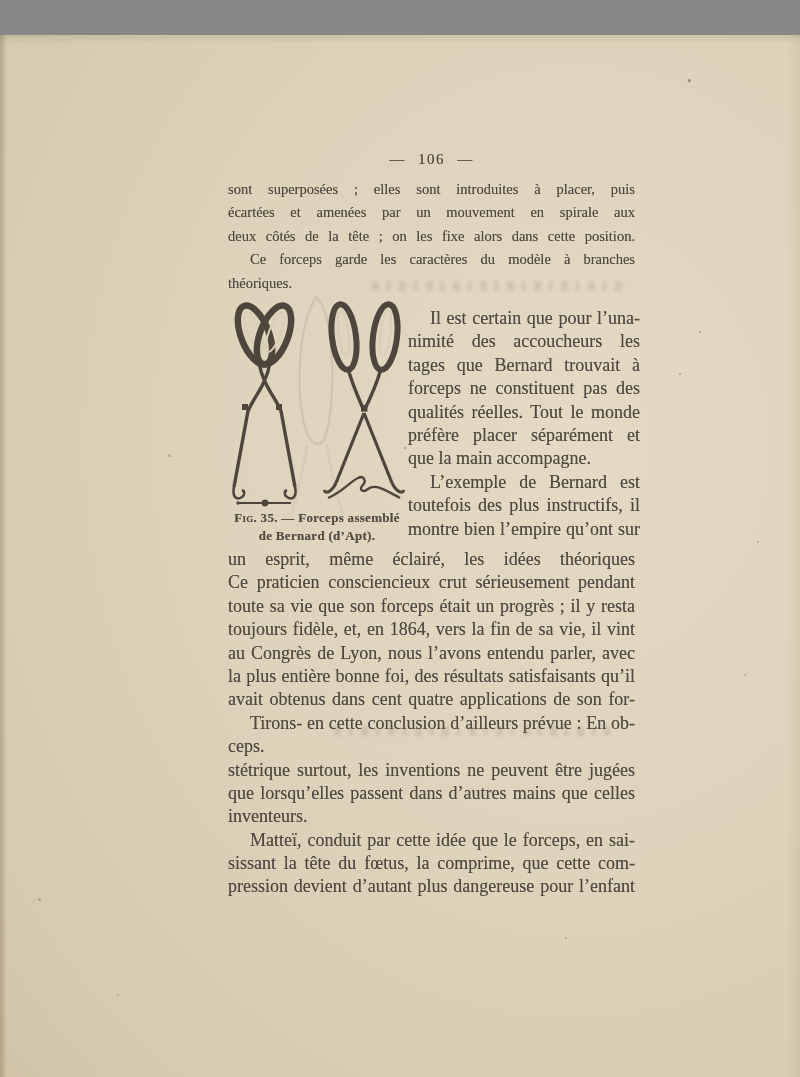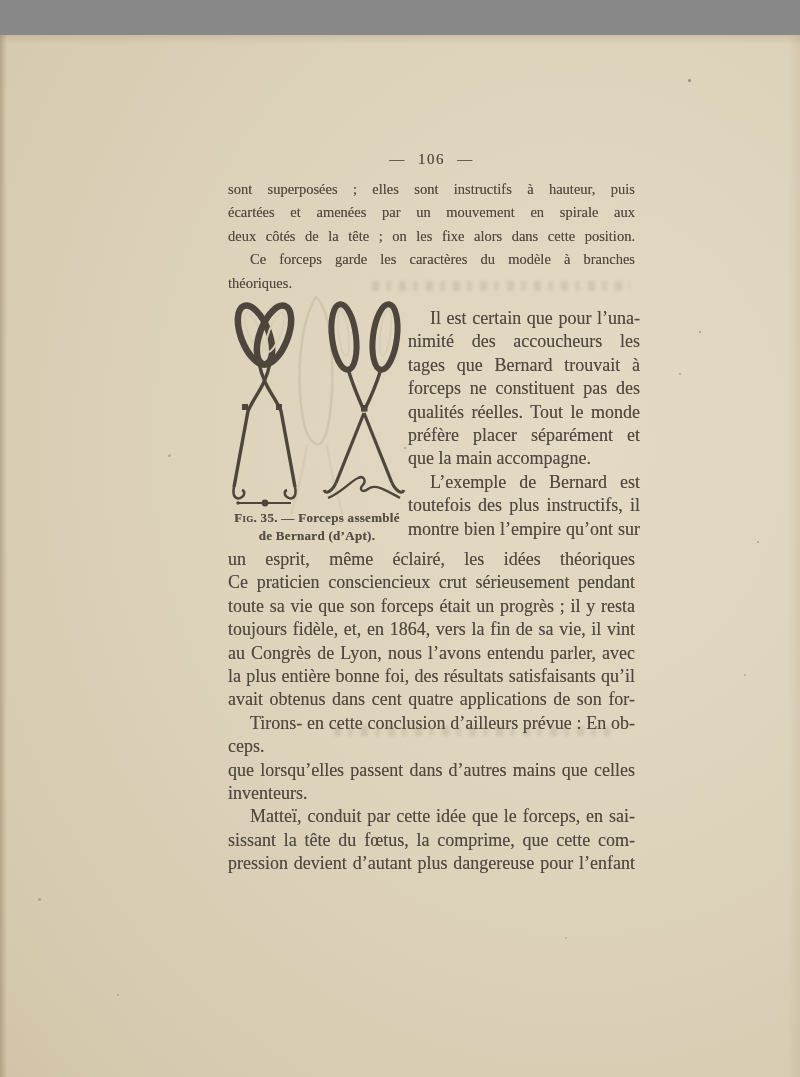--- a/index.html
+++ b/index.html
@@ -39,21 +39,21 @@
   }
 </style>
 </head>
 <body>
 
 <div class="page">
 
   <div class="pageno txt">— 106 —</div>
 
   <div class="intro txt">
-    <div class="tl">sont superposées ; elles sont instructifs à hauteur, puis</div>
+    <div class="tl">sont superposées ; elles sont introduites à placer, puis</div>
     <div class="tl">écartées et amenées par un mouvement en spirale aux</div>
     <div class="tl">deux côtés de la tête ; on les fixe alors dans cette position.</div>
     <div class="tl ind">Ce forceps garde les caractères du modèle à branches</div>
     <div class="tl end">théoriques.</div>
   </div>
 
   <svg class="figsvg" width="194" height="242" viewBox="0 0 194 242">
     <g fill="none" stroke="#837659" opacity="0.15" stroke-width="2.5">
       <path d="M97 6 C82 30, 76 84, 84 128 C88 150, 97 156, 102 152 C111 144, 116 96, 112 52 C109 26, 104 12, 97 6 Z"></path>
       <path d="M88 154 C84 182, 78 204, 72 224" opacity="0.6"></path>
@@ -113,20 +113,21 @@
   <div class="bodytx txt">
     <div class="tl">un esprit, même éclairé, les idées théoriques préconçues.</div>
     <div class="tl">Ce praticien consciencieux crut sérieusement pendant</div>
     <div class="tl">toute sa vie que son forceps était un progrès ; il y resta</div>
     <div class="tl">toujours fidèle, et, en 1864, vers la fin de sa vie, il vint</div>
     <div class="tl">au Congrès de Lyon, nous l’avons entendu parler, avec</div>
     <div class="tl">la plus entière bonne foi, des résultats satisfaisants qu’il</div>
     <div class="tl">avait obtenus dans cent quatre applications de son for-</div>
     <div class="tl ind">Tirons- en cette conclusion d’ailleurs prévue : En ob-</div>
     <div class="tl end">ceps.</div>
+    <div class="tl">stétrique surtout, les inventions ne peuvent être jugées</div>
     <div class="tl">que lorsqu’elles passent dans d’autres mains que celles des</div>
     <div class="tl end">inventeurs.</div>
     <div class="tl ind">Matteï, conduit par cette idée que le forceps, en sai-</div>
     <div class="tl">sissant la tête du fœtus, la comprime, que cette com-</div>
     <div class="tl">pression devient d’autant plus dangereuse pour l’enfant</div>
   </div>
 
   <div class="smudge" style="left:372px;top:246px;width:258px;"></div>
   <div class="smudge" style="left:334px;top:691px;width:276px;"></div>
 

